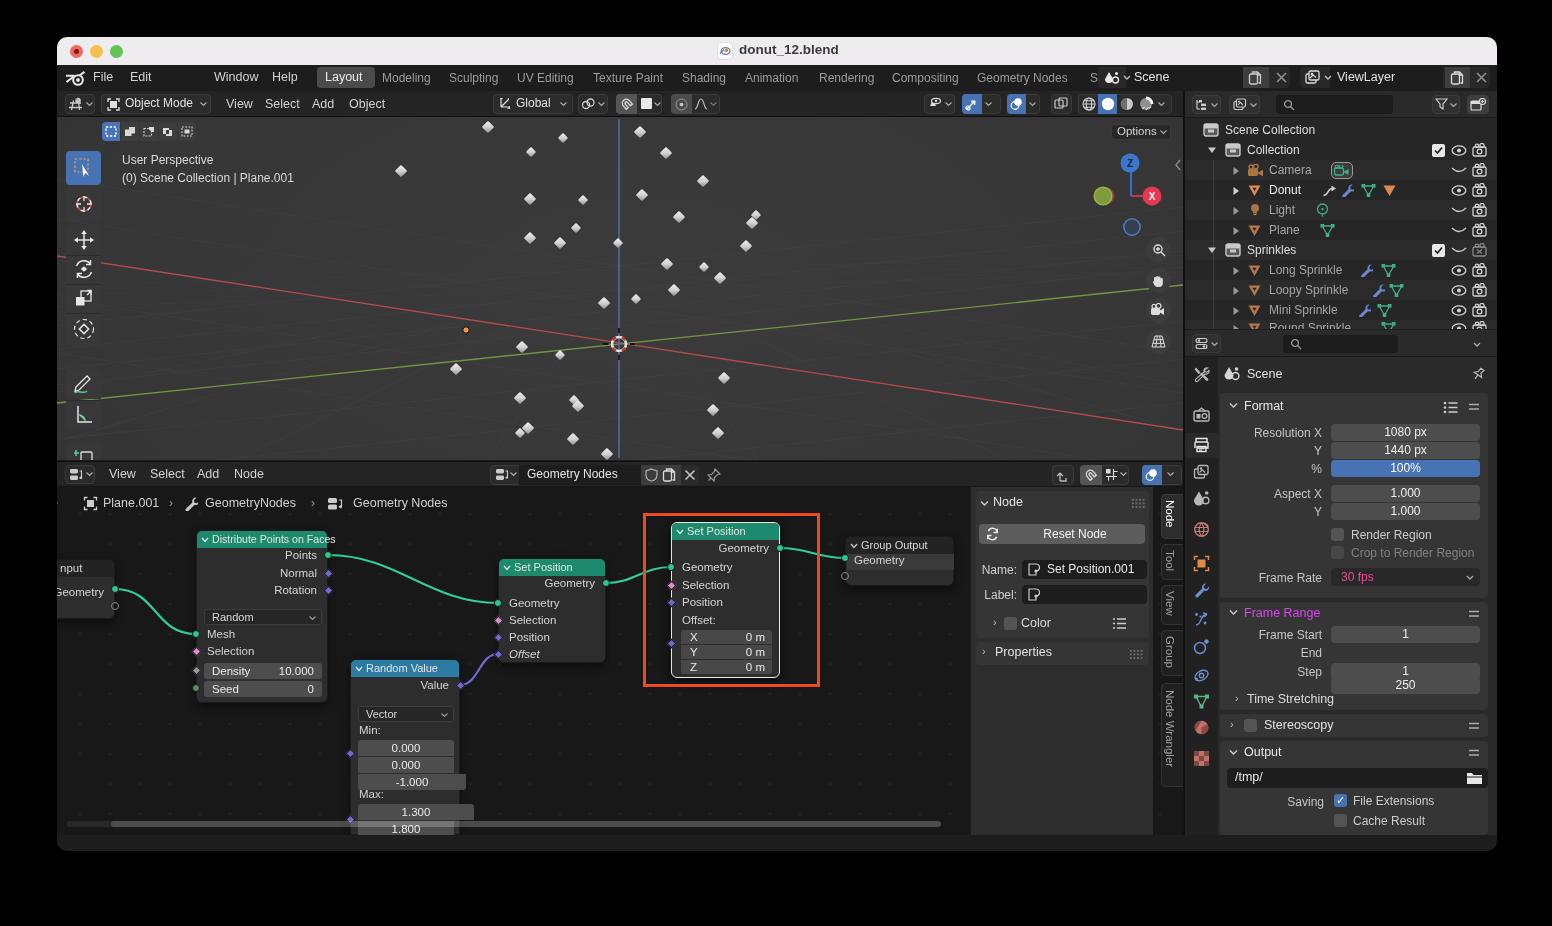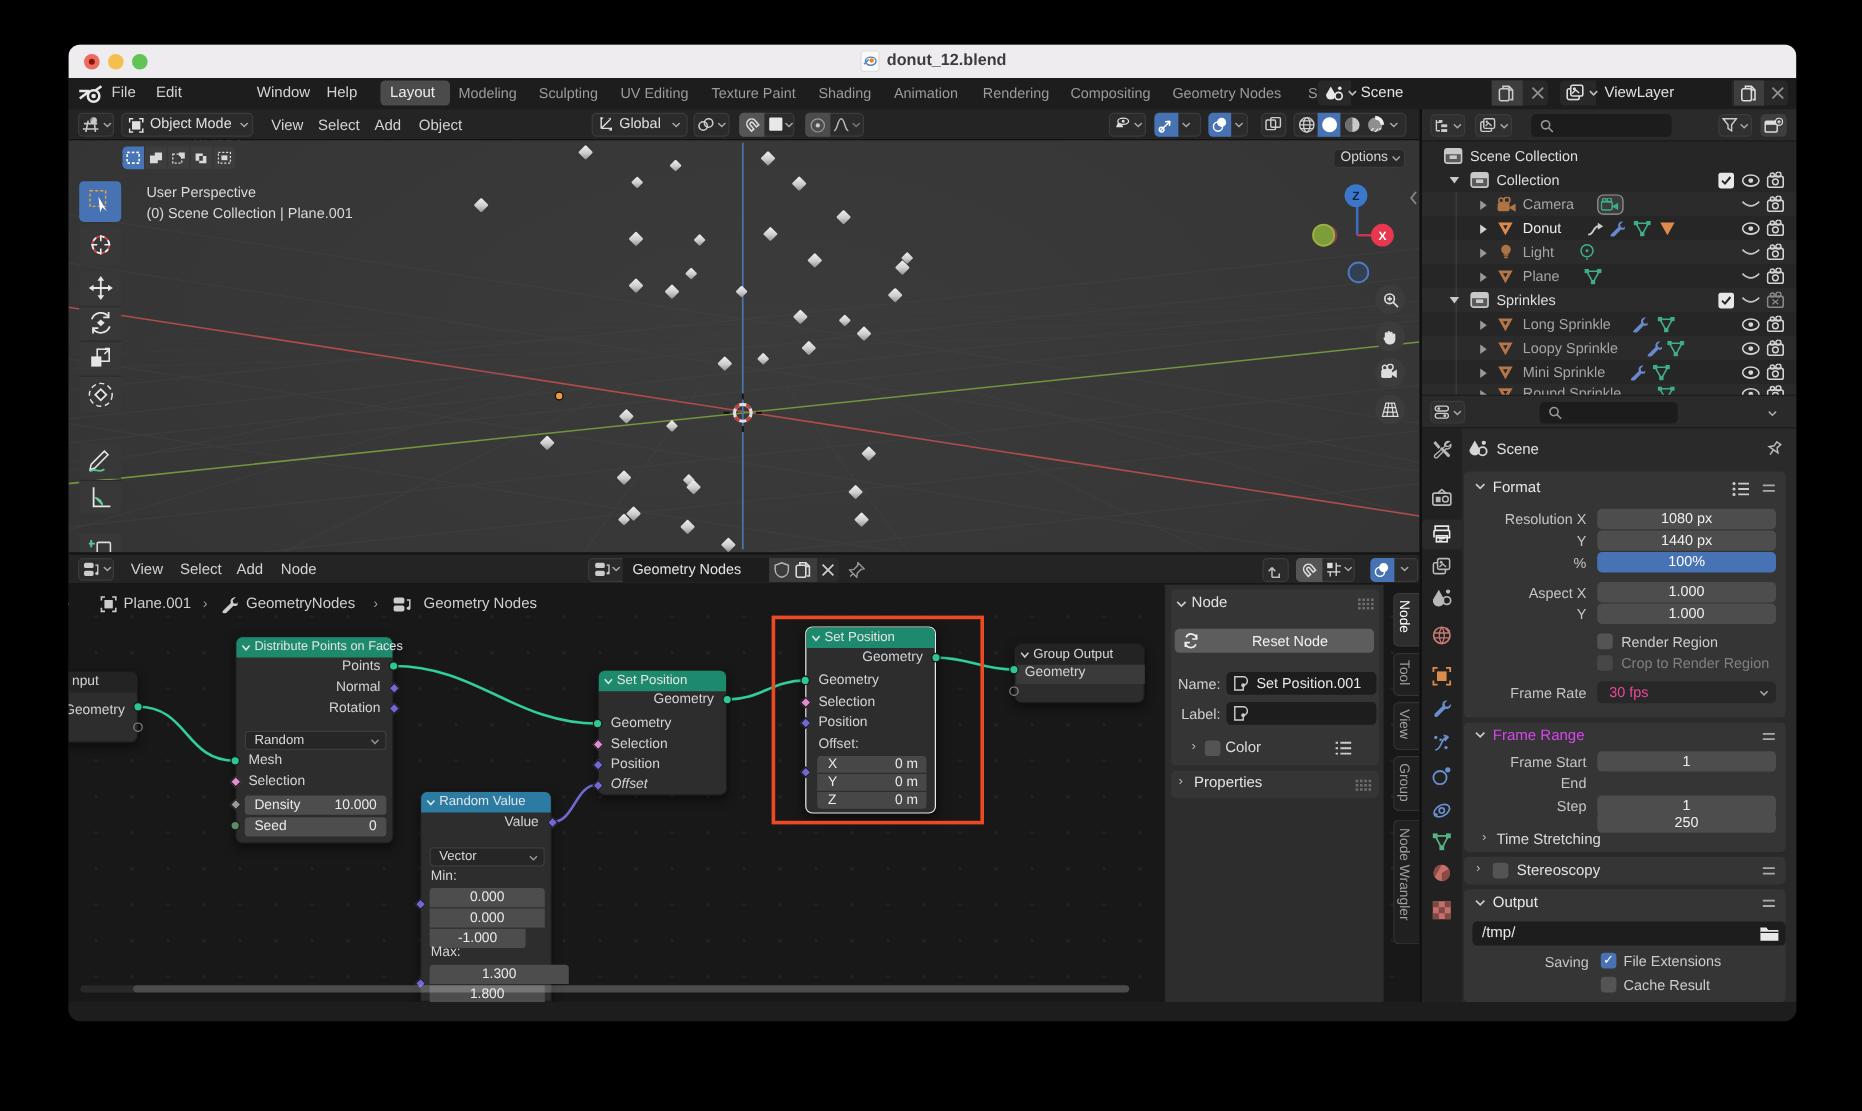--- a/index.html
+++ b/index.html
@@ -597,21 +597,21 @@
       <div class="nlabel" style="right:10px;top:19px;">Value</div>
       <div class="abs" style="left:7px;top:46px;width:96px;height:16px;background:#262626;border-radius:3px;border:1px solid #3d3d3d;">
           <span style="position:absolute;left:7px;top:1px;font-size:11px;color:#d8d8d8;">Vector</span>
           <svg style="position:absolute;right:5px;top:6px;" width="7" height="5">
             <path d="M0.5 0.5 L3.5 3.5 L6.5 0.5" stroke="#999" stroke-width="1.2" fill="none"></path>
           </svg>
         </div>
       <div class="nlabel" style="left:8px;top:64px;">Min:</div>
       <div class="field" style="left:7px;top:80px;width:96px;height:16px;line-height:16px;border-radius:3px 3px 0 0;">0.000</div>
       <div class="field" style="left:7px;top:97px;width:96px;height:16px;line-height:16px;border-radius:0;">0.000</div>
-      <div class="field" style="left:7px;top:114px;width:80px;height:16px;line-height:16px;border-radius:0 0 3px 3px;">-1.000</div>
+      <div class="field" style="left:7px;top:114px;width:108px;height:16px;line-height:16px;border-radius:0 0 3px 3px;">-1.000</div>
       <div class="nlabel" style="left:8px;top:128px;">Max:</div>
       <div class="field" style="left:7px;top:144px;width:116px;height:16px;line-height:16px;border-radius:3px 3px 0 0;">1.300</div>
       <div class="field" style="left:7px;top:161px;width:96px;height:16px;line-height:16px;border-radius:0;">1.800</div>
     </div>
     <div class="sockd" style="left:399.5px;top:194.5px;background:#7168d0;"></div>
     <div class="sockd" style="left:289.5px;top:262.5px;background:#7168d0;"></div>
     <div class="sockd" style="left:289.5px;top:328.5px;background:#7168d0;"></div>
 
     <div class="node" style="left:441px;top:71px;width:108px;height:105px;border:1px solid #1b1b1b;">
       <div class="nhead" style="background:#1d8a6e;">

